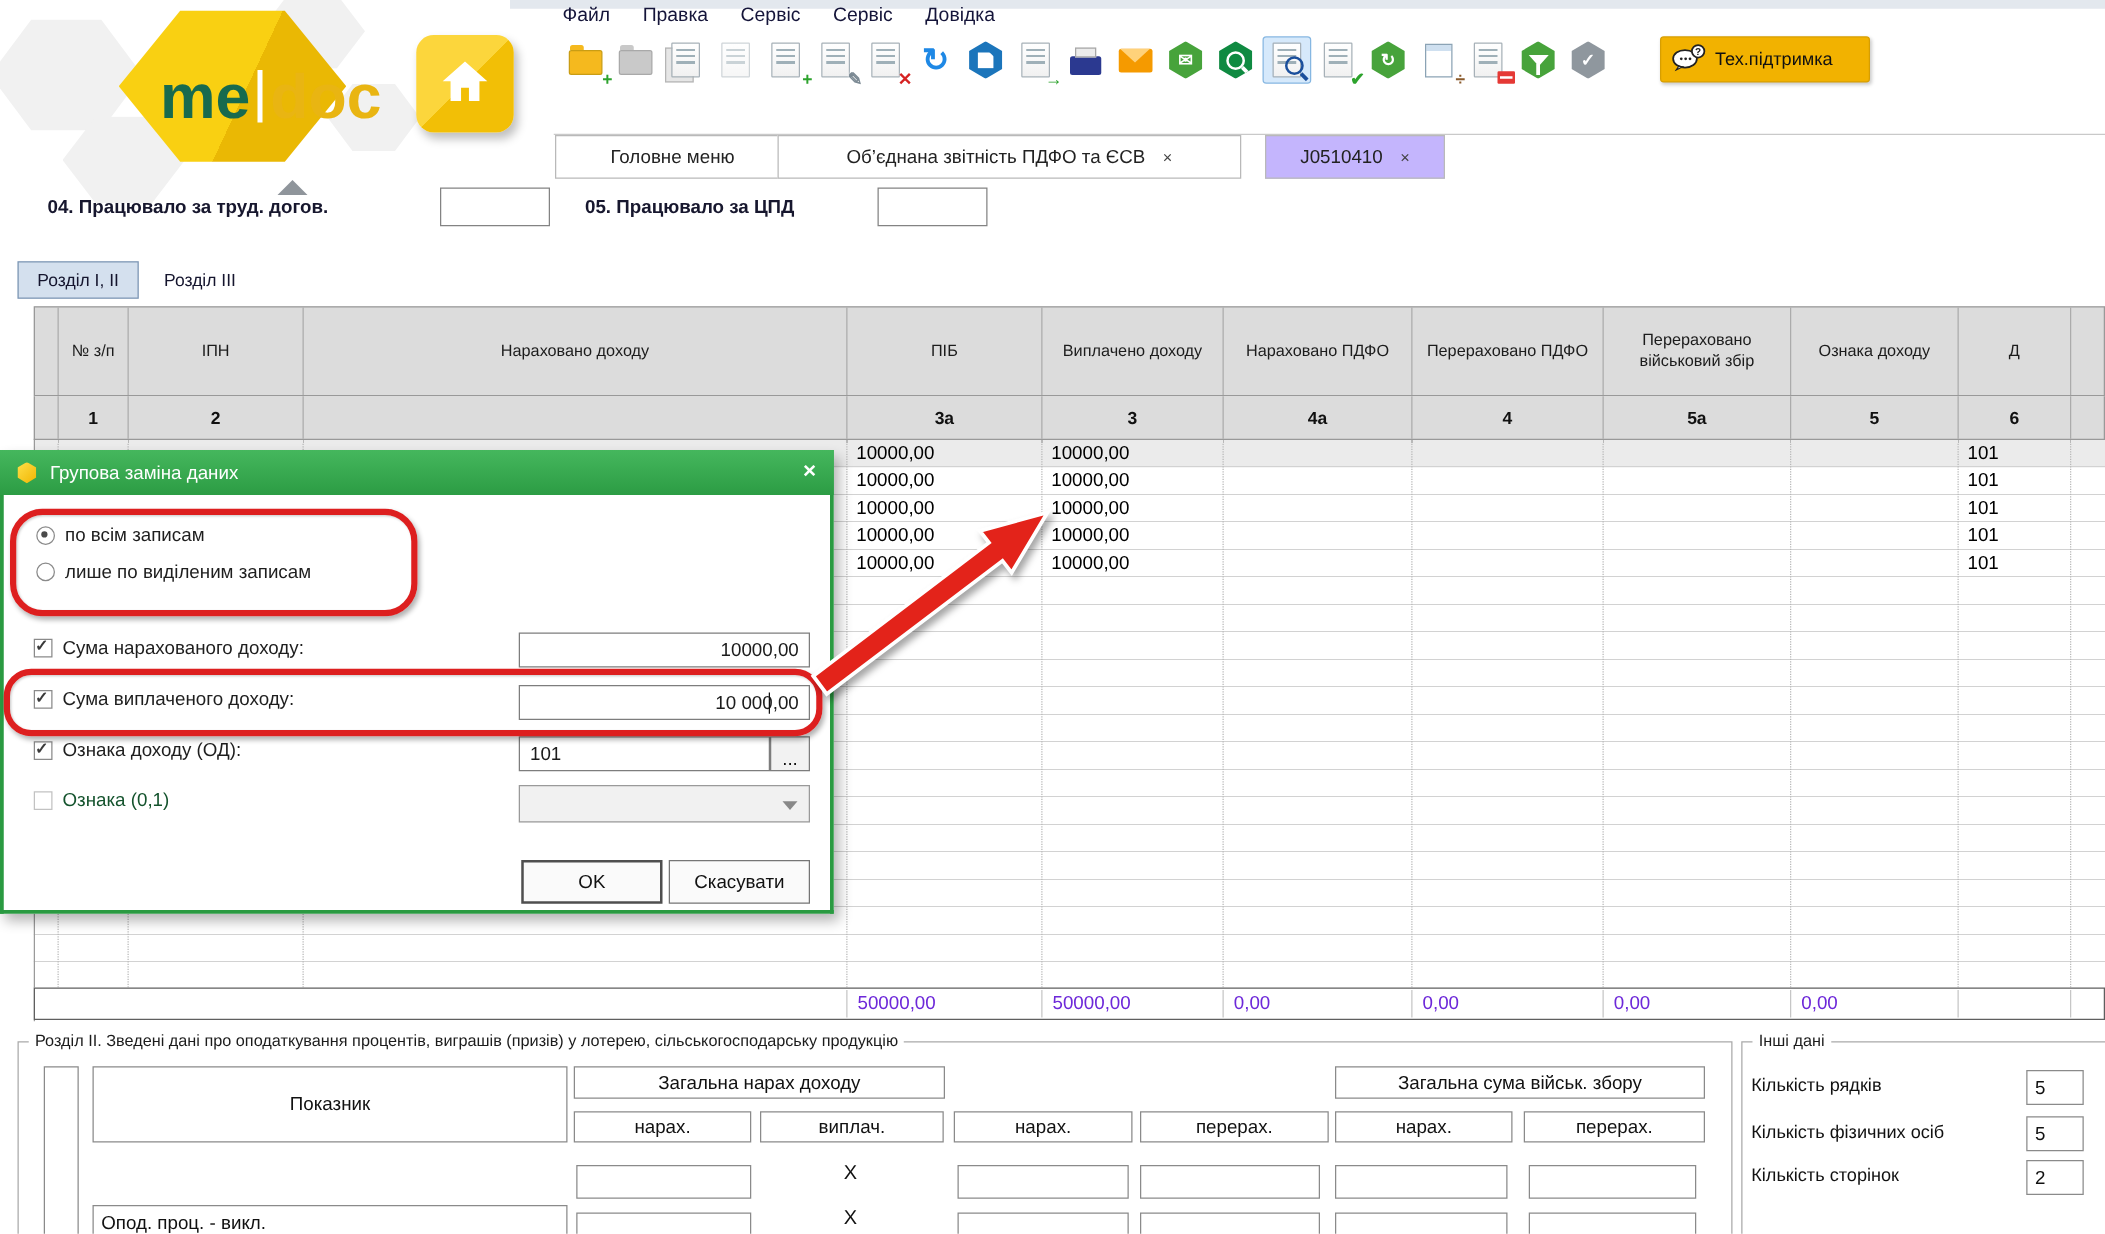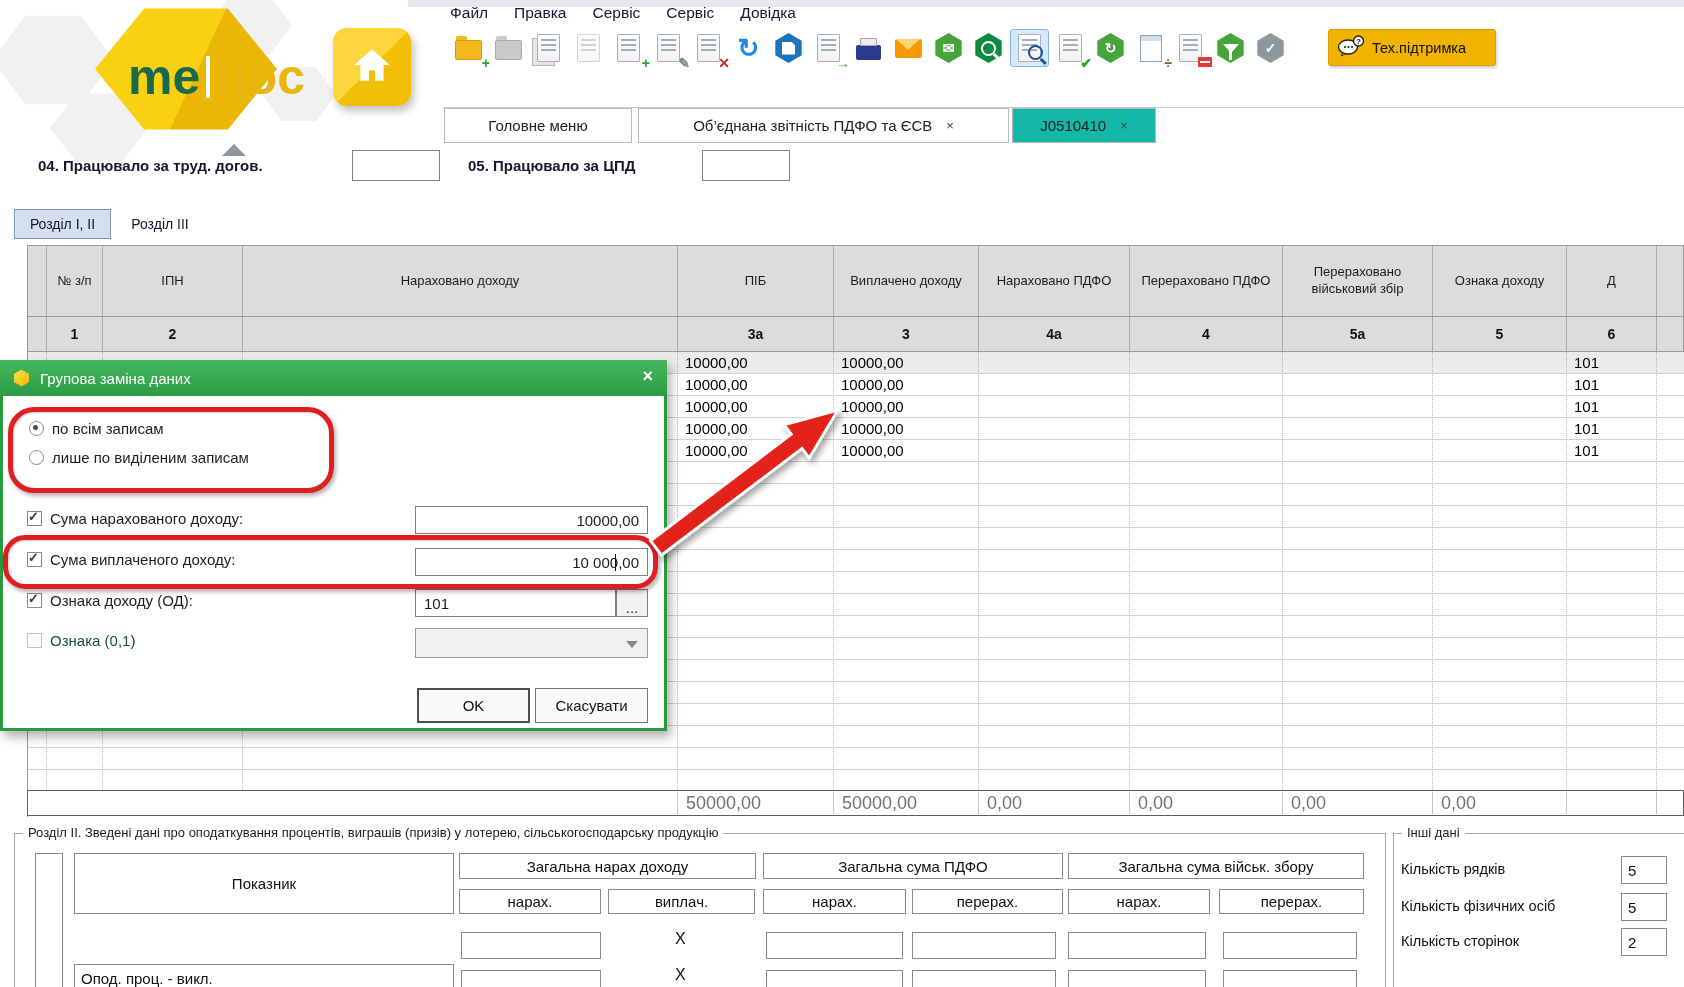--- a/index.html
+++ b/index.html
@@ -54,21 +54,21 @@
   .cardb::after{content:"";position:absolute;left:2px;top:4px;width:10px;height:2px;background:#fff}
   .funnel{width:0;height:0;border-left:8px solid transparent;border-right:8px solid transparent;border-top:9px solid #fff;position:relative}
   .funnel::after{content:"";position:absolute;left:-1.5px;top:-2px;width:3px;height:9px;background:#fff}
   .support{left:1328px;top:29px;width:168px;height:37px;background:#f2b200;border:1px solid #d79e00;border-radius:3px;
            display:flex;align-items:center;gap:7px;padding-left:8px;box-sizing:border-box;font-size:14.5px;color:#111;
            box-shadow:1px 2px 3px rgba(0,0,0,.2)}
   
   .tab{top:108px;height:35px;box-sizing:border-box;border:1px solid #b9b9b9;background:#fff;
        display:flex;align-items:center;justify-content:center;gap:14px;font-size:15px;color:#222}
   .tab .x{font-size:13px;color:#444}
-  .tab.graytab{background:#14b8a6}
+  .tab.graytab{background:#c4b5fd}
   .tabline{left:443px;top:107px;width:1241px;height:1px;background:#c9c9c9}
   
   .flabel{font-weight:bold;font-size:15px;color:#17172e}
   .ibox{background:#fff;border:1px solid #838383;box-sizing:border-box}
   .collapse-tri{width:0;height:0;border-left:12px solid transparent;border-right:12px solid transparent;border-bottom:12px solid #8f959b}
   .stab{top:209px;height:30px;box-sizing:border-box;display:flex;align-items:center;justify-content:center;font-size:14px;color:#15152e}
   .stab.on{background:#d4e0ee;border:1px solid #7e97b4}
   
   #tbl{left:27px;top:245px;width:1657px;height:571px;--cols:19px 56px 140px 435px 156px 145px 151px 153px 150px 134px 90px 28px}
   .thead{position:absolute;left:0;top:0;width:1657px;height:72px;display:grid;grid-template-columns:var(--cols);
@@ -80,21 +80,21 @@
   .tnums>div{border-right:1px solid #ababab;display:flex;align-items:center;justify-content:center;
          font-size:14px;font-weight:bold;color:#111}
   .hlrow{position:absolute;left:1px;top:107px;width:1656px;height:22px;background:#ebebeb}
   .gridarea{position:absolute;left:0;top:107px;width:1657px;height:438px;
          background:repeating-linear-gradient(to bottom,transparent 0 21px,#d2d2d2 21px 22px)}
   .vline{position:absolute;top:107px;height:438px;width:0;border-left:1px dotted #b8b8b8}
   .vsolid{position:absolute;left:0;top:107px;height:465px;width:0;border-left:1px solid #9a9a9a}
   .dv{position:absolute;font-size:15px;color:#000;line-height:22px}
   .totrow{position:absolute;left:0;top:545px;width:1657px;height:26px;background:#fff;border:1px solid #5f5f5f;box-sizing:border-box}
   .tsep{position:absolute;top:1px;height:22px;width:0;border-left:1px solid #c6c6c6}
-  .tv{position:absolute;top:1px;font-size:18px;line-height:22px;color:#737373}
+  .tv{position:absolute;top:1px;font-size:15px;line-height:22px;color:#6d28d9}
   
   .dlg{left:0;top:360px;width:667px;height:371px;background:#fff;z-index:5;
        border-left:3px solid #2a9a41;border-right:3px solid #2a9a41;border-bottom:3px solid #2a9a41;
        box-sizing:border-box;box-shadow:4px 6px 10px rgba(0,0,0,.3)}
   .dlg-title{position:absolute;left:-3px;top:0;width:667px;height:36px;
        background:linear-gradient(#45b75d,#2c9c44);display:flex;align-items:center;color:#fff;font-size:15px}
   .dlg-hex{width:17px;height:17px;background:linear-gradient(135deg,#ffe04a,#f0b400);
        clip-path:polygon(50% 0,94% 26%,94% 74%,50% 100%,6% 74%,6% 26%);margin:0 10px 0 13px}
   .dlg-x{position:absolute;right:14px;top:6px;font-size:18px;color:#fff;font-weight:bold}
   .drow{position:absolute;display:flex;align-items:center;font-size:15px;color:#1e1e1e}
@@ -247,21 +247,21 @@
       <text x="21.5" y="9" font-size="8" text-anchor="middle" fill="#222" font-weight="bold">?</text>
     </svg>
   </span>
   <span>Тех.підтримка</span>
 </div>
 
 <div class="abs tabline"></div>
 <div class="abs tab" style="left:444px;width:188px">
   <span>Головне меню</span>
 </div>
-<div class="abs tab" style="left:638px;width:371px">
+<div class="abs tab" style="left:622px;width:371px">
   <span>Об’єднана звітність ПДФО та ЄСВ</span>
   <span class="x">×</span>
 </div>
 <div class="abs tab graytab" style="left:1012px;width:144px">
   <span>J0510410</span>
   <span class="x">×</span>
 </div>
 
 <div class="abs collapse-tri" style="left:222px;top:144px"></div>
 <div class="abs flabel" style="left:38px;top:157px">04. Працювало за труд. догов.</div>
@@ -347,21 +347,20 @@
     <span class="tv" style="left:1263px">0,00</span>
     <span class="tv" style="left:1413px">0,00</span>
   </div>
 </div>
 
 <div class="abs fset" style="left:14px;top:833px;width:1372px;height:160px">
   <span class="legend">Розділ ІІ. Зведені дані про оподаткування процентів, виграшів (призів) у лотерею, сільськогосподарську продукцію</span>
   <div class="bx" style="left:20px;top:19px;width:28px;height:138px"></div>
   <div class="bx" style="left:59px;top:19px;width:380px;height:61px">Показник</div>
   <div class="bx" style="left:444px;top:19px;width:297px;height:26px">Загальна нарах доходу</div>
-  <div class="bx" style="left:748px;top:19px;width:300px;height:26px">Загальна сума ПДФО</div>
   <div class="bx" style="left:1053px;top:19px;width:296px;height:26px">Загальна сума військ. збору</div>
   <div class="bx" style="left:444px;top:55px;width:142px;height:25px">нарах.</div>
   <div class="bx" style="left:593px;top:55px;width:147px;height:25px">виплач.</div>
   <div class="bx" style="left:748px;top:55px;width:143px;height:25px">нарах.</div>
   <div class="bx" style="left:897px;top:55px;width:151px;height:25px">перерах.</div>
   <div class="bx" style="left:1053px;top:55px;width:142px;height:25px">нарах.</div>
   <div class="bx" style="left:1204px;top:55px;width:145px;height:25px">перерах.</div>
 
   <div class="bx" style="left:446px;top:98px;width:140px;height:27px"></div>
   <span class="xmark" style="left:660px;top:96px">X</span>

